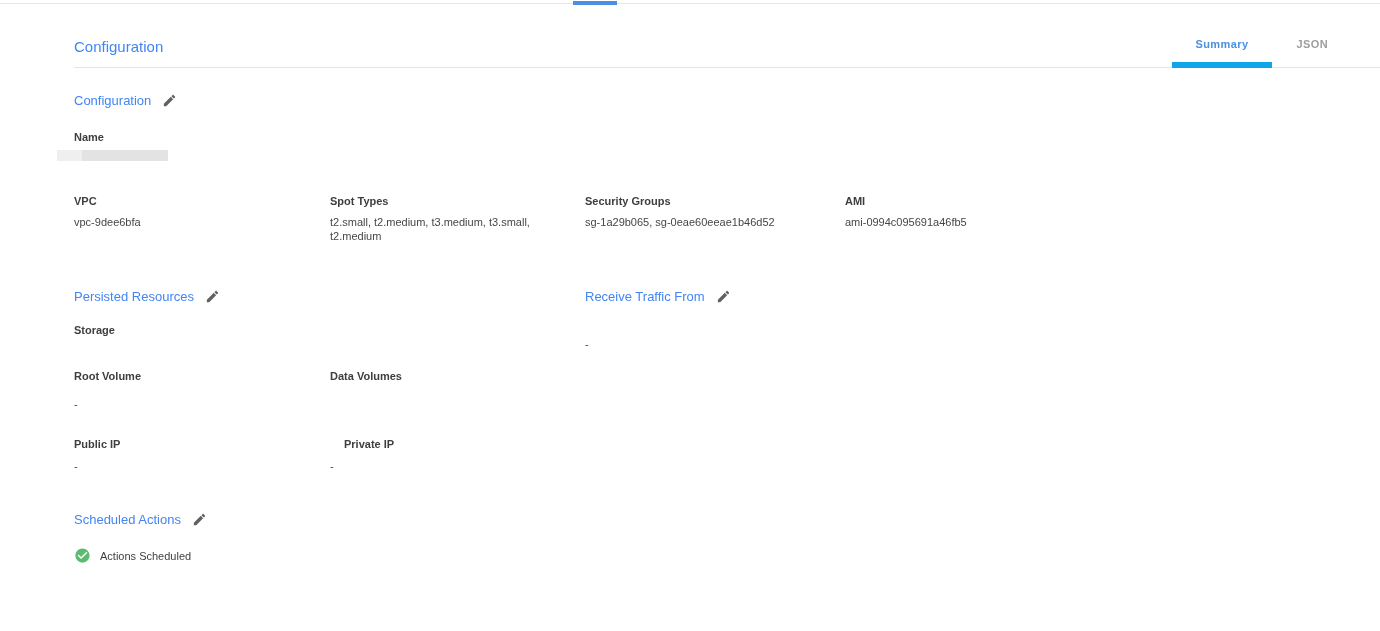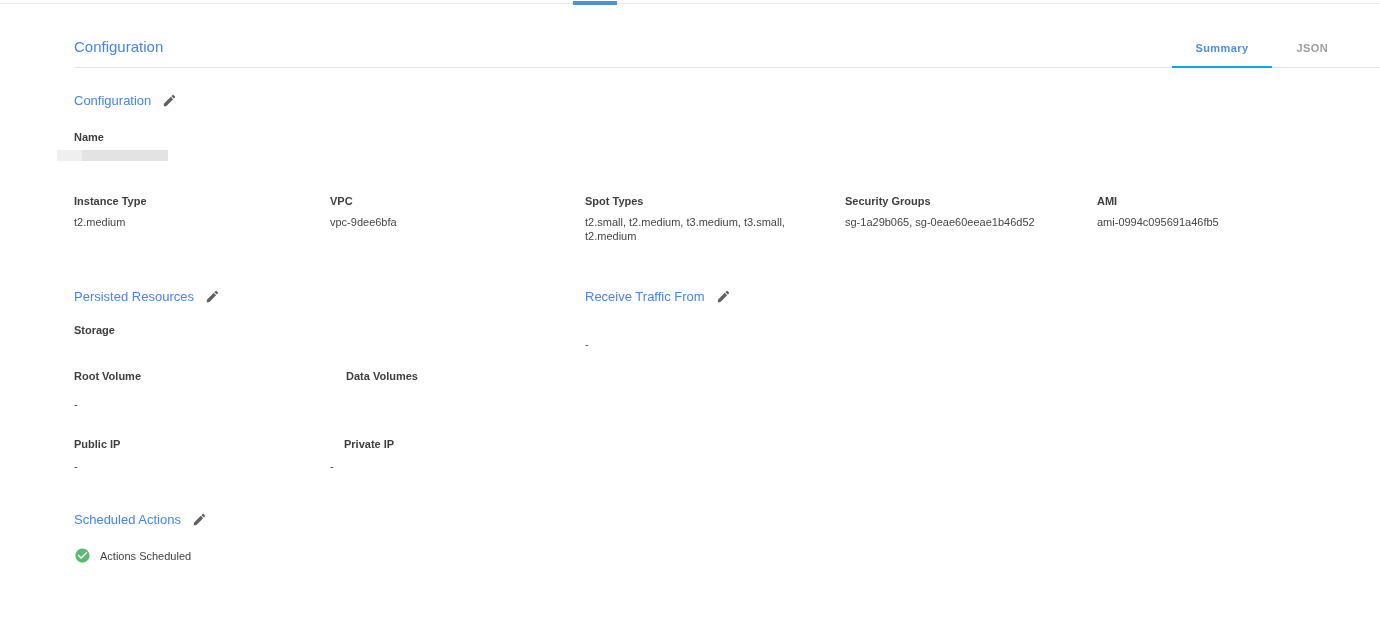--- a/index.html
+++ b/index.html
@@ -12,21 +12,21 @@
 
   .content { position: absolute; top: 0; left: 0; width: 1380px; }
 
   
   .header-row { margin: 38px 0 0 74px; display: flex; justify-content: space-between;
     align-items: flex-end; border-bottom: 1px solid #e4e4e4; }
   .page-title { color: #4285f4; font-size: 15px; padding-bottom: 12px; }
   .tabs { display: flex; padding-right: 28px; }
   .tab { font-size: 11px; font-weight: 700; letter-spacing: 0.4px; color: #9e9e9e;
     padding: 0 24px 13px 24px; cursor: pointer; }
-  .tab.active { color: #4a90e2; border-bottom: 2px solid #0ea5e9; margin-bottom: -1px; padding-bottom: 12px; }
+  .tab.active { color: #4a90e2; border-bottom: 6px solid #0ea5e9; margin-bottom: -1px; padding-bottom: 12px; }
 
   .body-pad { margin-left: 74px; margin-right: 40px; }
 
   .section-header { display: inline-flex; align-items: center; gap: 11px;
     color: #4285f4; font-size: 13px; }
   .pencil { width: 15px; height: 15px; cursor: pointer; display: inline-block; }
   .pencil svg { width: 15px; height: 15px; fill: #616161; }
 
   .grid { display: grid; grid-template-columns: 256px 255px 260px 252px 1fr; align-items: start; }
 
@@ -44,21 +44,21 @@
   .status-row { display: flex; align-items: center; gap: 9px; }
   .check-icon { width: 17px; height: 17px; flex: 0 0 auto; }
   .check-icon svg { width: 17px; height: 17px; fill: #5cbb71; }
   .status-text { font-size: 11px; color: #3f3f3f; }
 
   .mt-sect1 { margin-top: 23px; }   
   .mt-row1  { margin-top: 22px; }   
   .mt-row2  { margin-top: 34px; }   
   .mt-pers  { margin-top: 44px; }   
   .mt-stor  { margin-top: 19px; }   
-  .mt-rootl { margin-top: 19px; gap: 16px; }   
+  .mt-rootl { margin-top: 19px; }   
   .mt-roots { margin-top: 12px; }   
   .mt-ips   { margin-top: 27px; gap: 14px; }   
   .mt-sched { margin-top: 37px; }   
   .mt-schst { margin-top: 19px; }   
   .traffic-dash { margin-top: 13px; }
 </style>
 </head>
 <body>
 
 <div class="top-hairline"></div>
@@ -88,24 +88,20 @@
     </div>
 
     <div class="grid mt-row1">
       <div>
         <div class="field-label">Name</div>
         <div class="redact redact-name"></div>
       </div>
     </div>
 
     <div class="grid mt-row2">
-      <div>
-        <div class="field-label">Instance Type</div>
-        <div class="field-value">t2.medium</div>
-      </div>
       <div>
         <div class="field-label">VPC</div>
         <div class="field-value">vpc-9dee6bfa</div>
       </div>
       <div>
         <div class="field-label">Spot Types</div>
         <div class="field-value spot-value">t2.small, t2.medium, t3.medium, t3.small, t2.medium</div>
       </div>
       <div>
         <div class="field-label">Security Groups</div>

